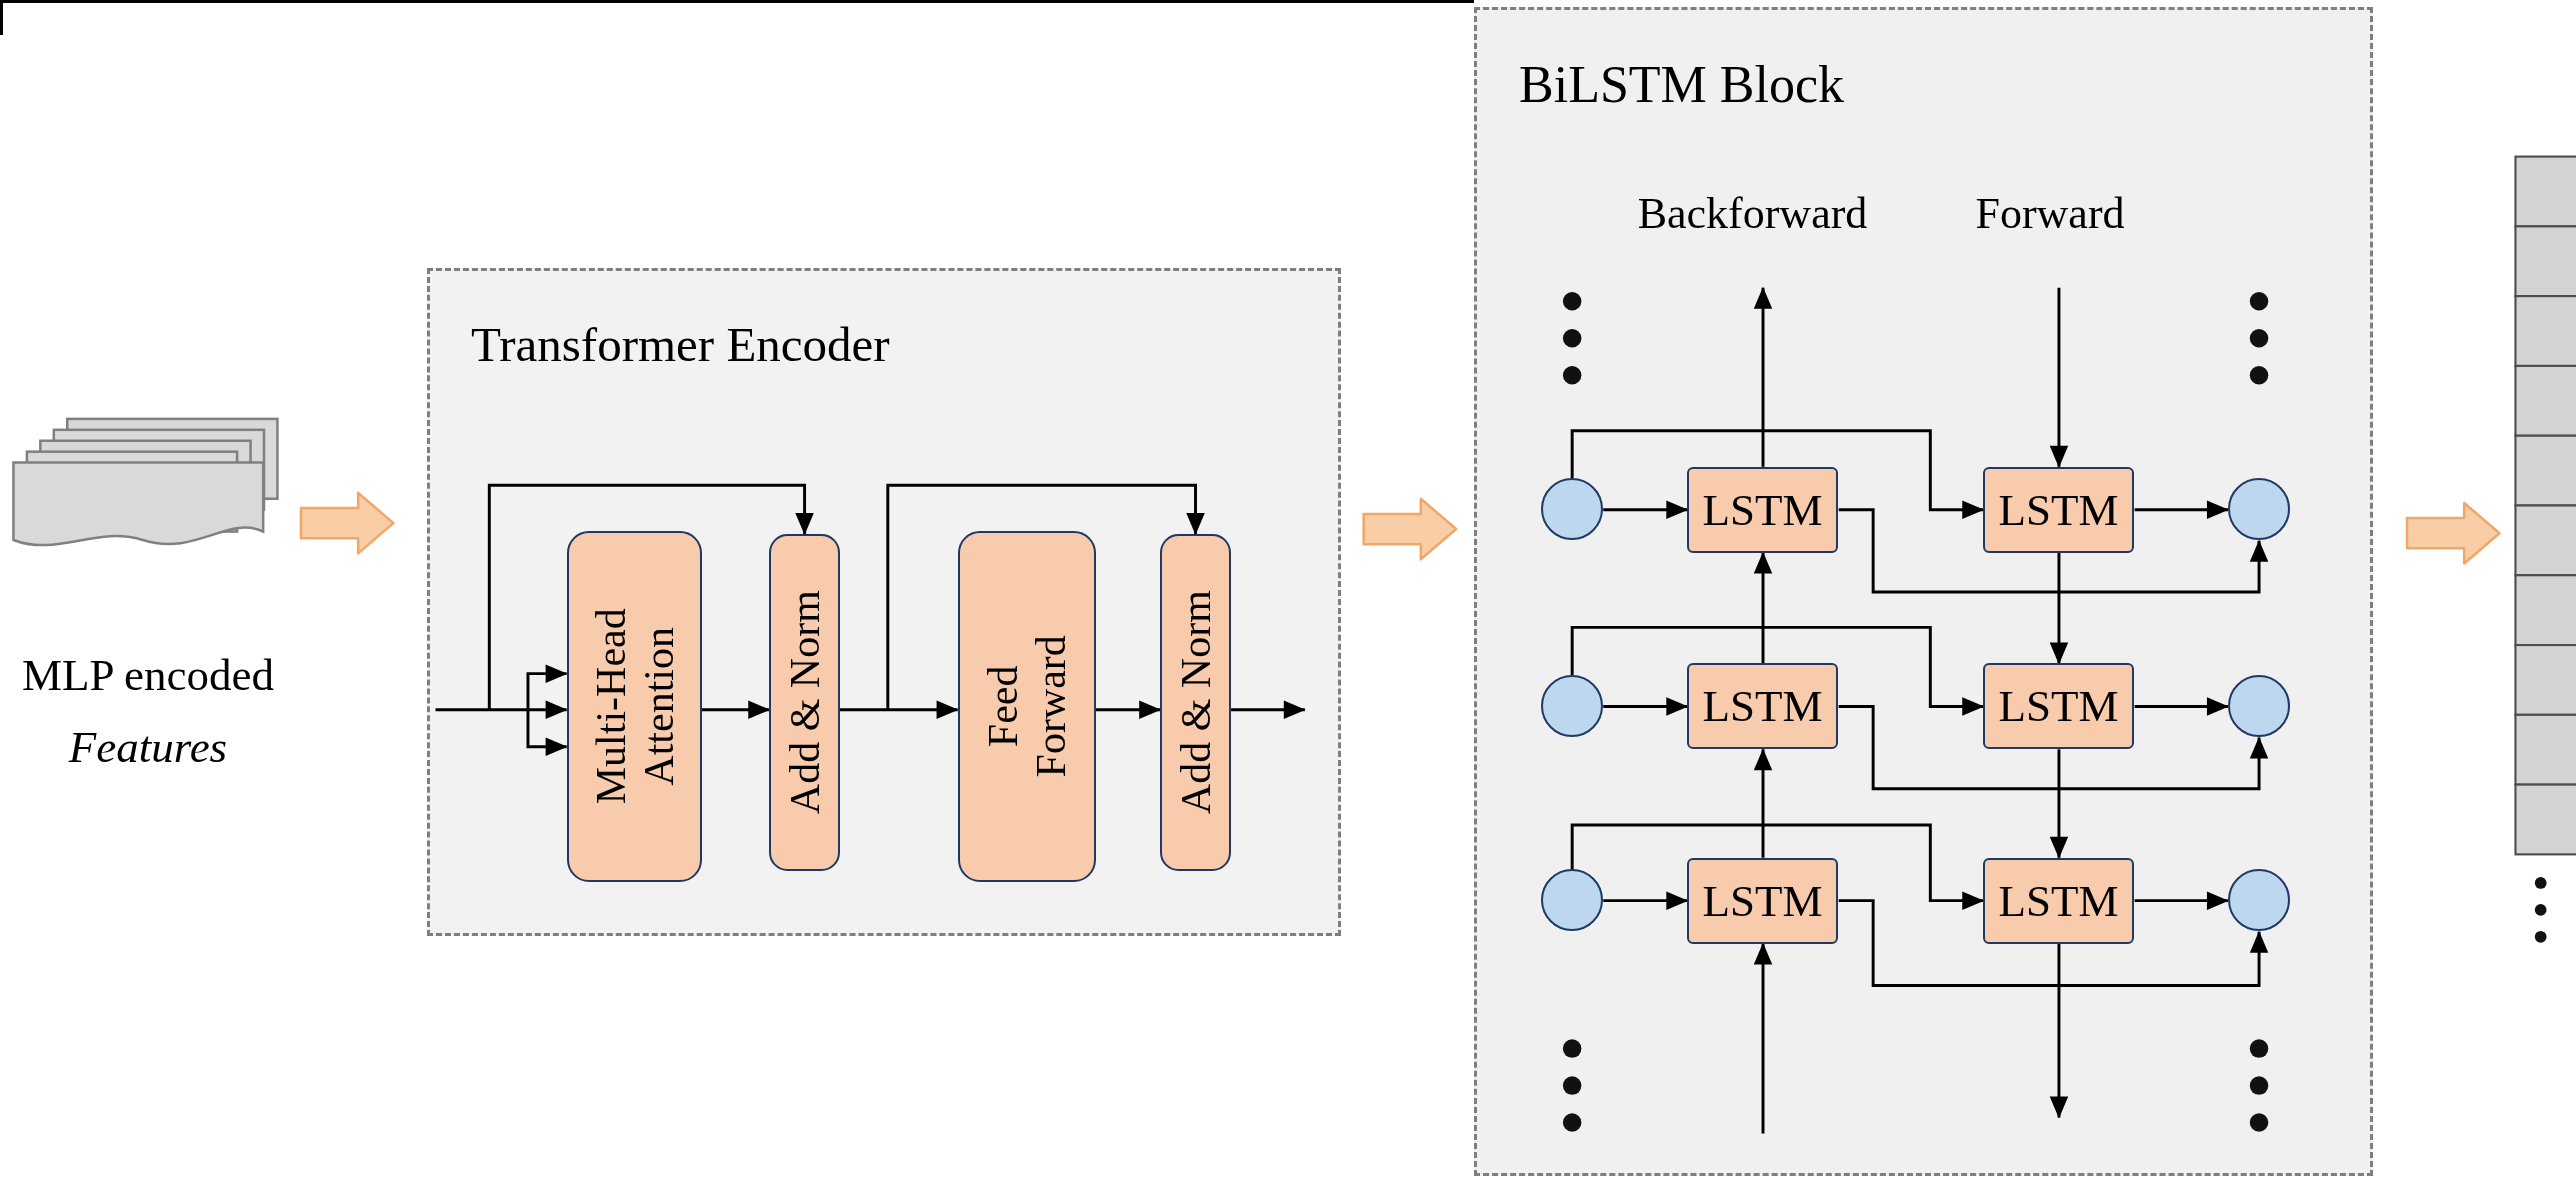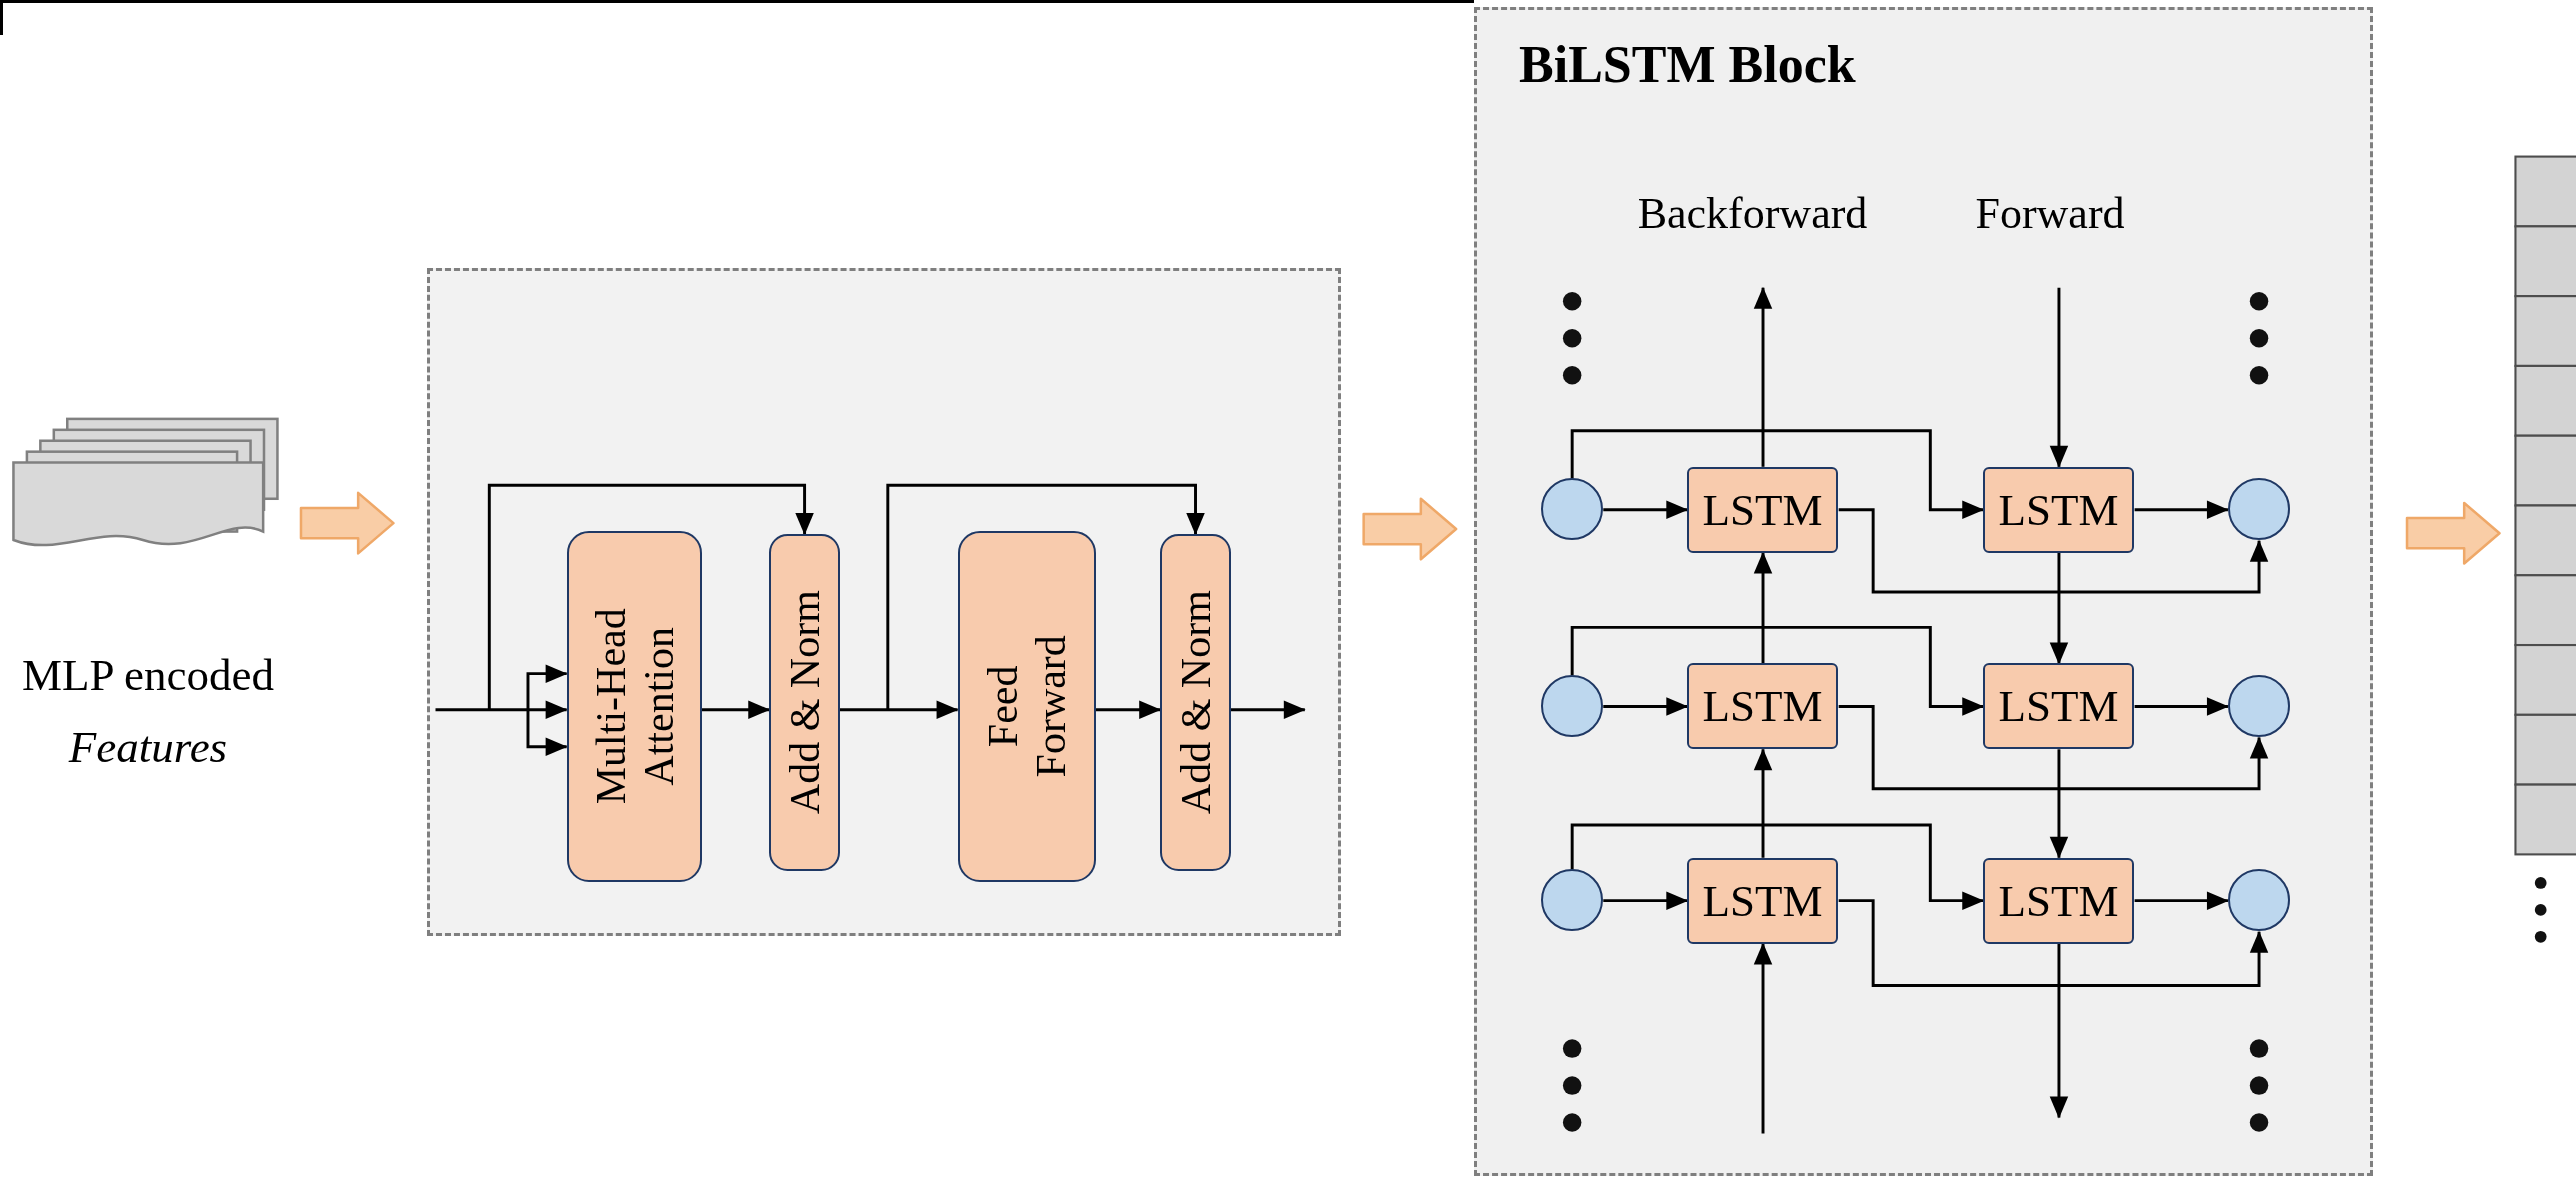--- a/index.html
+++ b/index.html
@@ -5,21 +5,21 @@
   html,body{margin:0;padding:0;background:#ffffff;}
   .canvas{
     position:relative;width:2576px;height:1185px;overflow:hidden;background:#ffffff;
     font-family:"Liberation Serif","DejaVu Serif",serif;color:#000;
   }
   .panel{
     position:absolute;z-index:0;background:#F2F2F2;border:3.4px dashed #7F7F7F;box-sizing:border-box;
   }
   #diagram-svg{position:absolute;left:0;top:0;z-index:1;pointer-events:none;}
   .panel-title{
-    position:absolute;z-index:2;font-weight:bold;font-size:49px;white-space:nowrap;
+    position:absolute;z-index:2;font-weight:normal;font-size:49px;white-space:nowrap;margin-top:20px;
   }
   .obox{
     position:absolute;z-index:2;background:#F8CBAD;border:2.5px solid #1F3864;border-radius:22px;
     display:flex;align-items:center;justify-content:center;box-sizing:border-box;
   }
   .rot{
     transform:rotate(-90deg);font-size:42px;line-height:1.15;text-align:center;white-space:nowrap;
   }
   .lstm{
     position:absolute;z-index:2;background:#F8CBAD;border:2.5px solid #1F3864;border-radius:6px;
@@ -136,20 +136,21 @@
     <g fill="#111">
       <circle cx="3022" cy="1050" r="7"></circle>
         <circle cx="3022" cy="1082" r="7"></circle>
         <circle cx="3022" cy="1114" r="7"></circle>
     </g>
   </svg>
 
   <div class="txt center" style="left:0;top:649px;width:296px;font-size:45px;">MLP encoded</div>
   <div class="txt center" style="left:0;top:721px;width:296px;font-size:45px;font-style:italic;">Features</div>
 
+  <div class="panel-title" style="left:471px;top:296px;">Transformer Encoder</div>
 
   <div class="obox" style="left:567px;top:531px;width:135px;height:351px;">
     <div class="rot">
       <div>Multi-Head</div>
       <div>Attention</div>
     </div>
   </div>
 
   <div class="obox" style="left:769px;top:534px;width:71px;height:337px;border-radius:18.5px;">
     <div class="rot">Add &amp; Norm</div>

